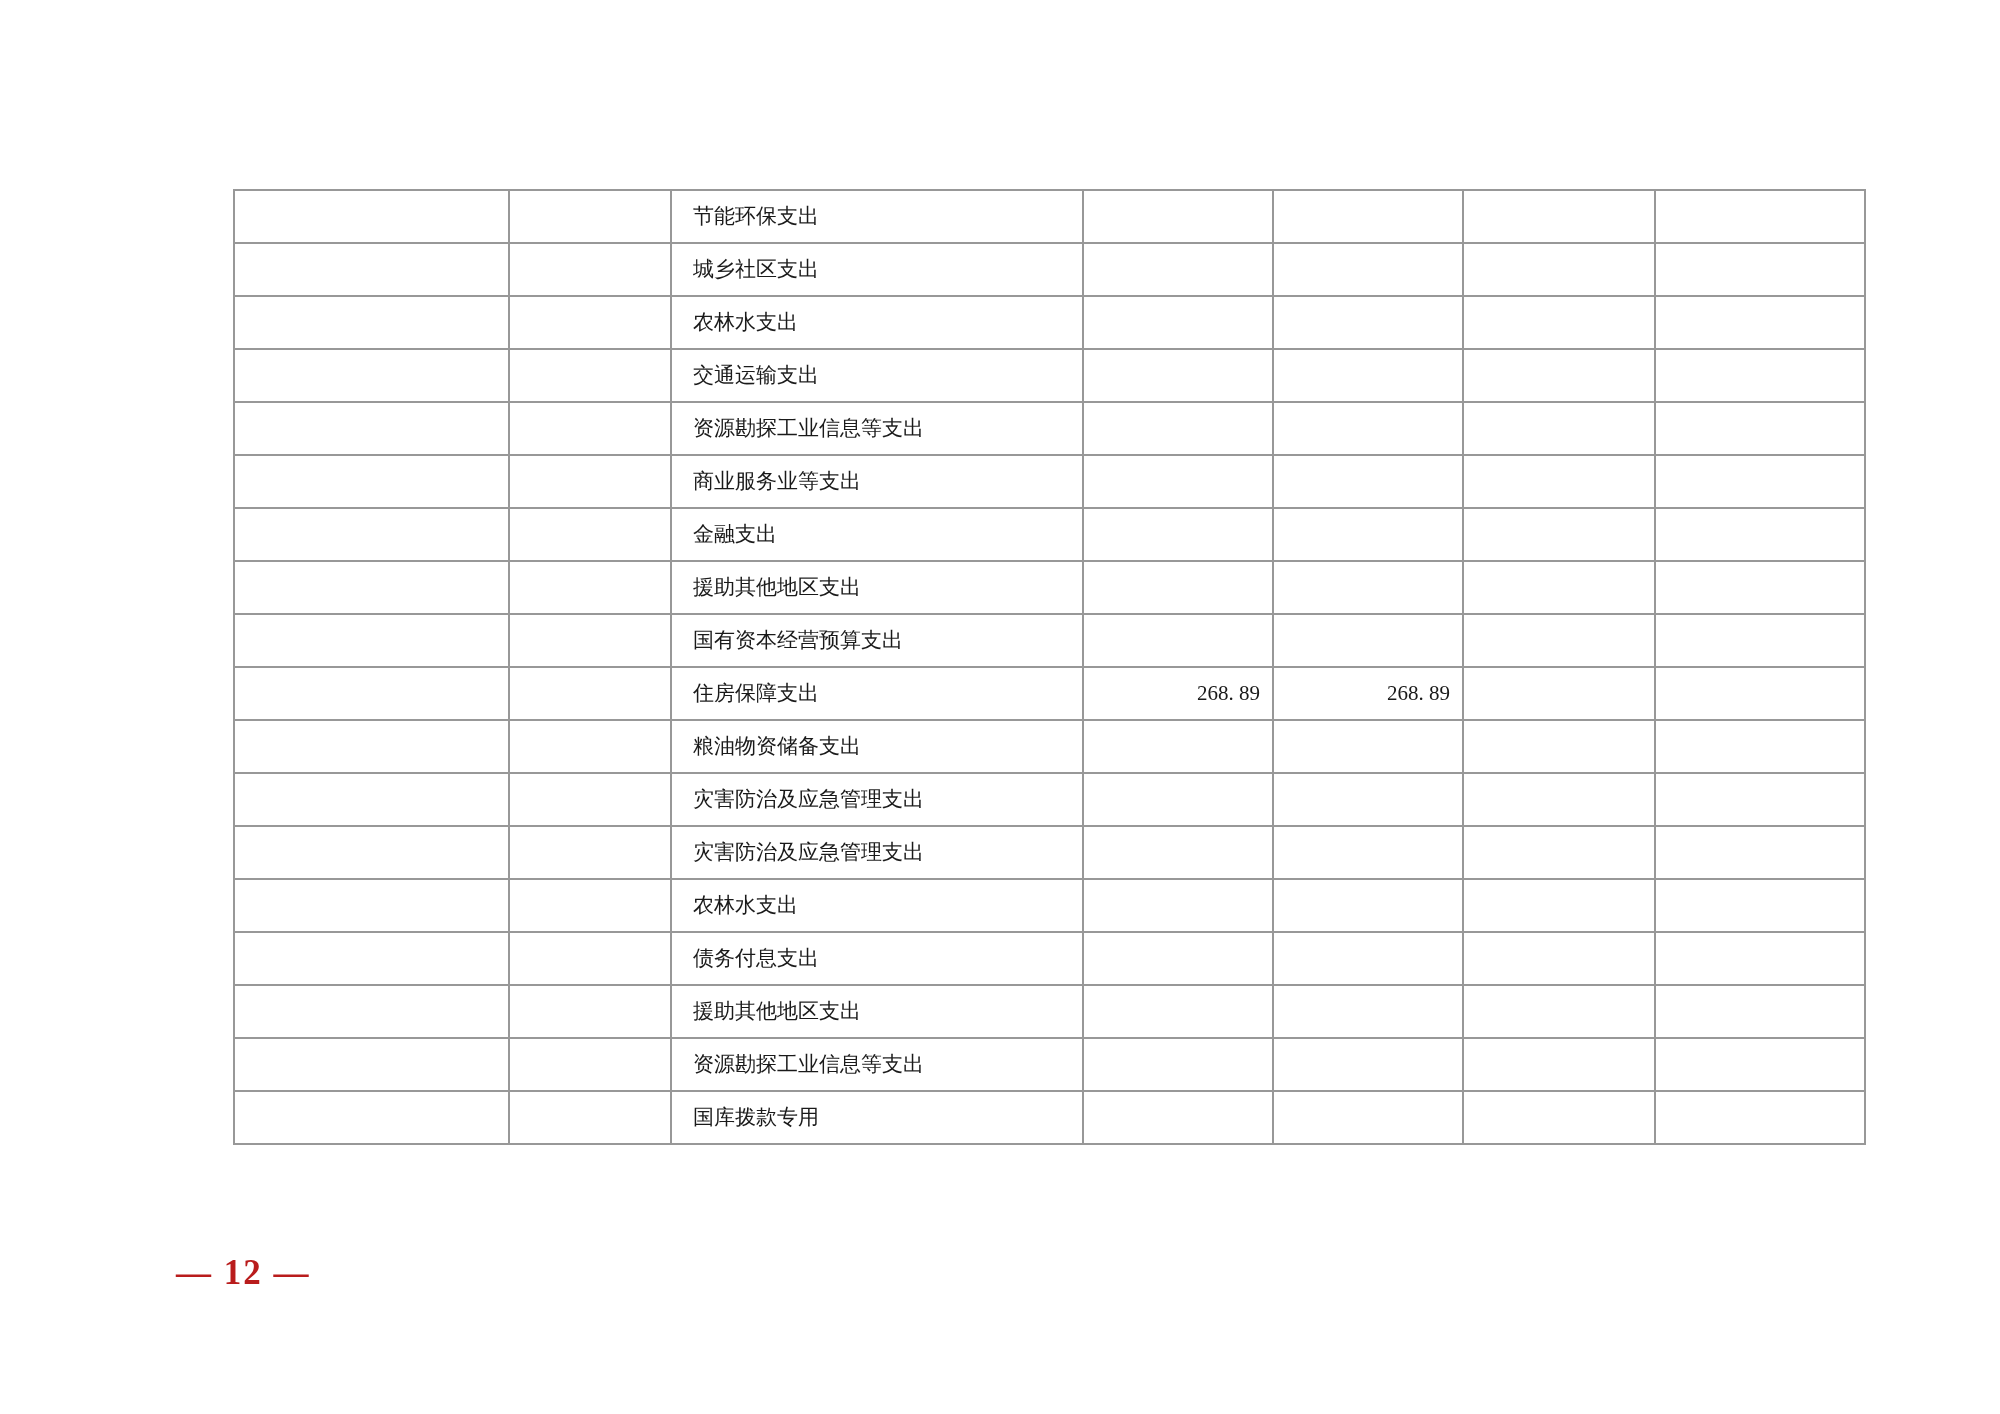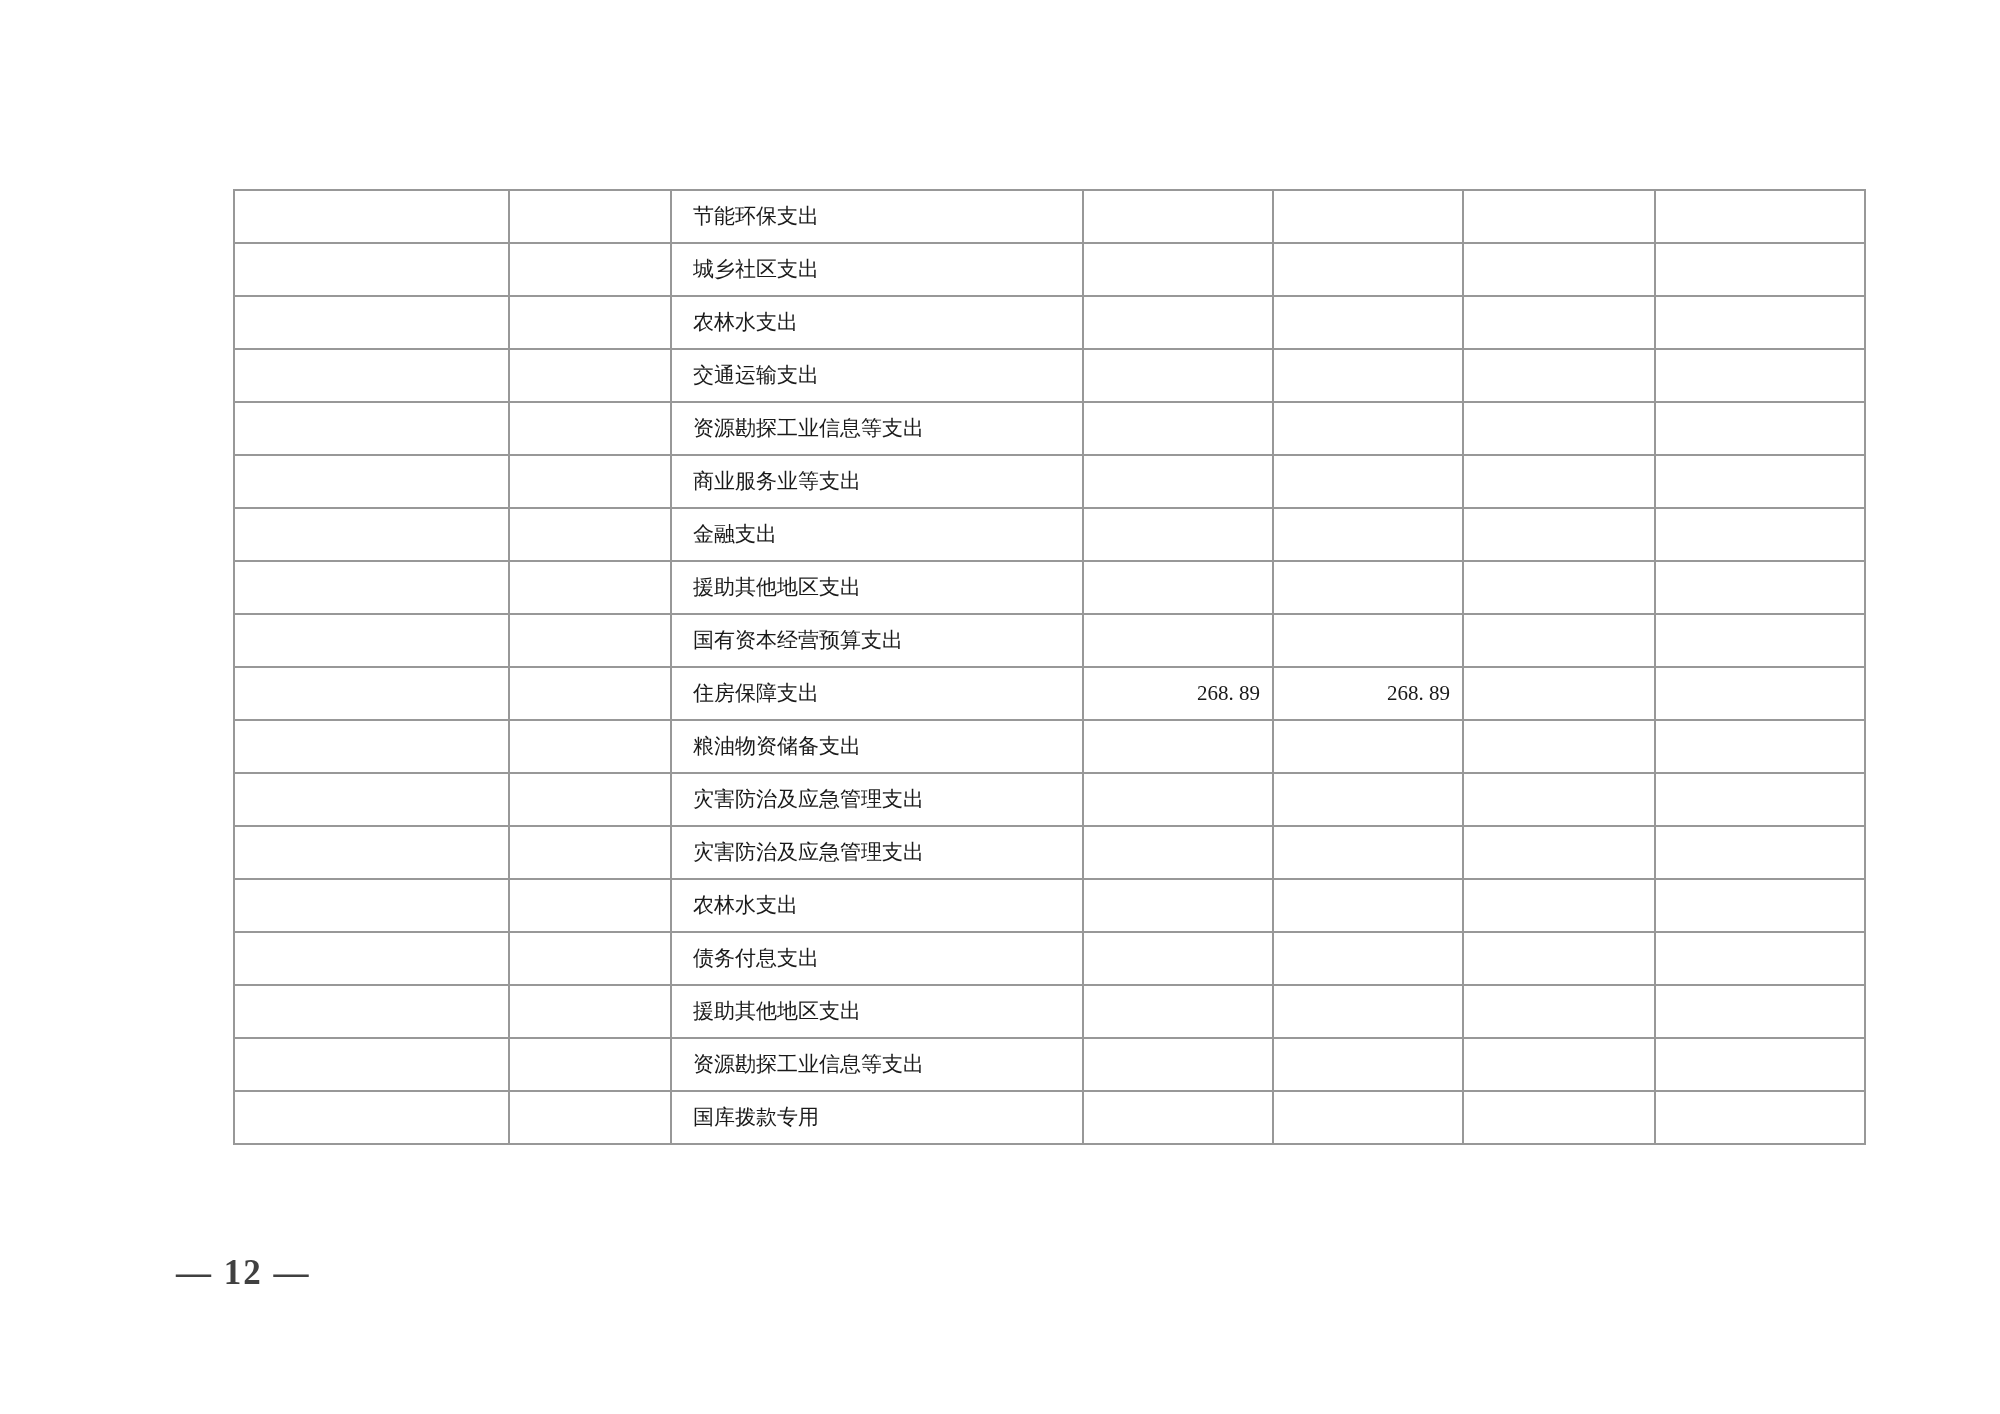--- a/index.html
+++ b/index.html
@@ -52,21 +52,21 @@
     text-align: right;
     padding-right: 12px;
   }
   .page-number {
     position: absolute;
     left: 176px;
     top: 1253px;
     font-size: 35px;
     font-weight: bold;
     letter-spacing: 2px;
-    color: #404040;
+    color: #b91c1c;
   }
 </style>
 </head>
 <body>
 
 <div class="sheet">
 
   <table class="budget">
     <colgroup>
       <col style="width:275px">

